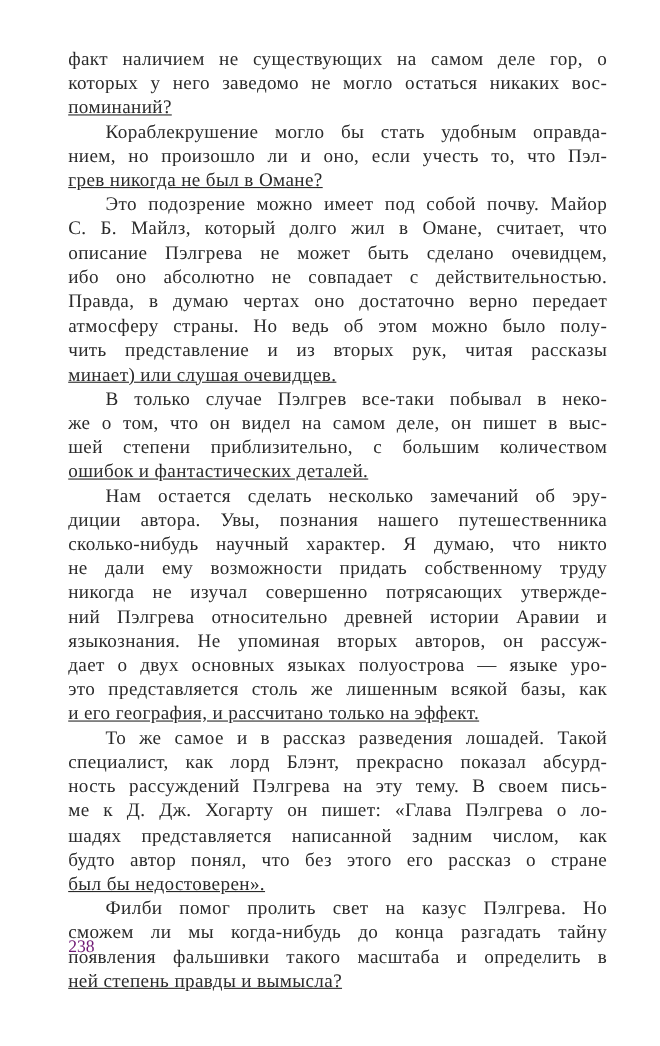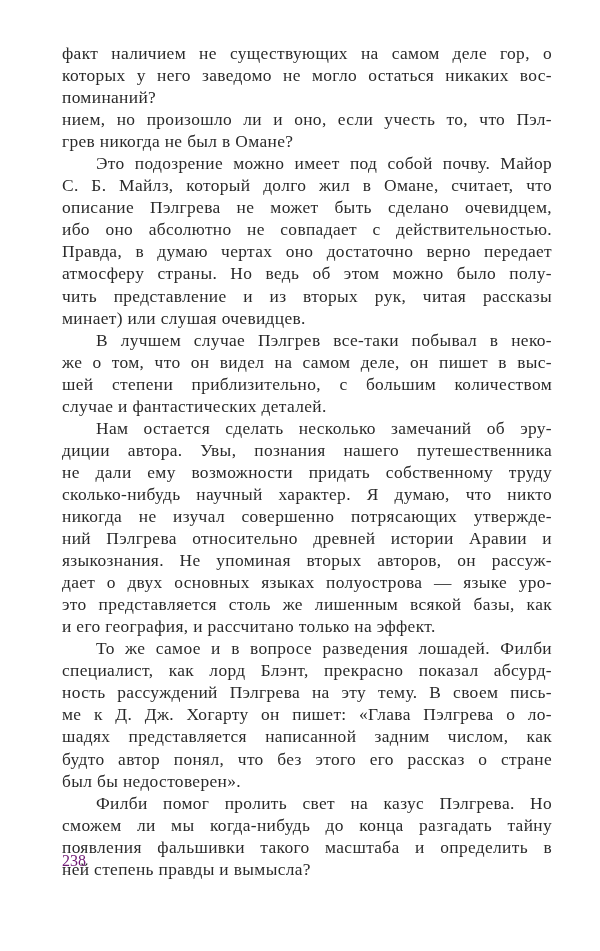--- a/index.html
+++ b/index.html
@@ -27,20 +27,21 @@
       display: block;
       height: 22.05px;
       line-height: 22px;
       white-space: nowrap;
       text-align: justify;
       text-align-last: justify;
       overflow: visible;
     }
     .line.last {
       text-align-last: left;
+      text-decoration: underline;
     }
     .line.indent {
       padding-left: 34px;
     }
     .para {
       margin: 0;
     }
     .page-number {
       position: absolute;
       left: 62px;
@@ -53,53 +54,54 @@
 </head>
 <body>
 
 <div class="page">
   <div class="para">
     <span class="line">факт наличием не существующих на самом деле гор, о</span>
     <span class="line">которых у него заведомо не могло остаться никаких вос-</span>
     <span class="line last">поминаний?</span>
   </div>
   <div class="para">
+    <span class="line indent">Кораблекрушение могло бы стать удобным оправда-</span>
     <span class="line">нием, но произошло ли и оно, если учесть то, что Пэл-</span>
     <span class="line last">грев никогда не был в Омане?</span>
   </div>
   <div class="para">
     <span class="line indent">Это подозрение можно имеет под собой почву. Майор</span>
     <span class="line">С. Б. Майлз, который долго жил в Омане, считает, что</span>
     <span class="line">описание Пэлгрева не может быть сделано очевидцем,</span>
     <span class="line">ибо оно абсолютно не совпадает с действительностью.</span>
     <span class="line">Правда, в думаю чертах оно достаточно верно передает</span>
     <span class="line">атмосферу страны. Но ведь об этом можно было полу-</span>
     <span class="line">чить представление и из вторых рук, читая рассказы</span>
     <span class="line last">минает) или слушая очевидцев.</span>
   </div>
   <div class="para">
-    <span class="line indent">В лучшем случае Пэлгрев все-таки побывал в неко-</span>
+    <span class="line indent">В только случае Пэлгрев все-таки побывал в неко-</span>
     <span class="line">же о том, что он видел на самом деле, он пишет в выс-</span>
     <span class="line">шей степени приблизительно, с большим количеством</span>
-    <span class="line last">случае и фантастических деталей.</span>
+    <span class="line last">ошибок и фантастических деталей.</span>
   </div>
   <div class="para">
     <span class="line indent">Нам остается сделать несколько замечаний об эру-</span>
     <span class="line">диции автора. Увы, познания нашего путешественника</span>
+    <span class="line">сколько-нибудь научный характер. Я думаю, что никто</span>
     <span class="line">не дали ему возможности придать собственному труду</span>
-    <span class="line">сколько-нибудь научный характер. Я думаю, что никто</span>
     <span class="line">никогда не изучал совершенно потрясающих утвержде-</span>
     <span class="line">ний Пэлгрева относительно древней истории Аравии и</span>
     <span class="line">языкознания. Не упоминая вторых авторов, он рассуж-</span>
     <span class="line">дает о двух основных языках полуострова — языке уро-</span>
     <span class="line">это представляется столь же лишенным всякой базы, как</span>
     <span class="line last">и его география, и рассчитано только на эффект.</span>
   </div>
   <div class="para">
-    <span class="line indent">То же самое и в вопросе разведения лошадей. Филби</span>
+    <span class="line indent">То же самое и в рассказ разведения лошадей. Такой</span>
     <span class="line">специалист, как лорд Блэнт, прекрасно показал абсурд-</span>
     <span class="line">ность рассуждений Пэлгрева на эту тему. В своем пись-</span>
     <span class="line">ме к Д. Дж. Хогарту он пишет: «Глава Пэлгрева о ло-</span>
     <span class="line">шадях представляется написанной задним числом, как</span>
     <span class="line">будто автор понял, что без этого его рассказ о стране</span>
     <span class="line last">был бы недостоверен».</span>
   </div>
   <div class="para">
     <span class="line indent">Филби помог пролить свет на казус Пэлгрева. Но</span>
     <span class="line">сможем ли мы когда-нибудь до конца разгадать тайну</span>

